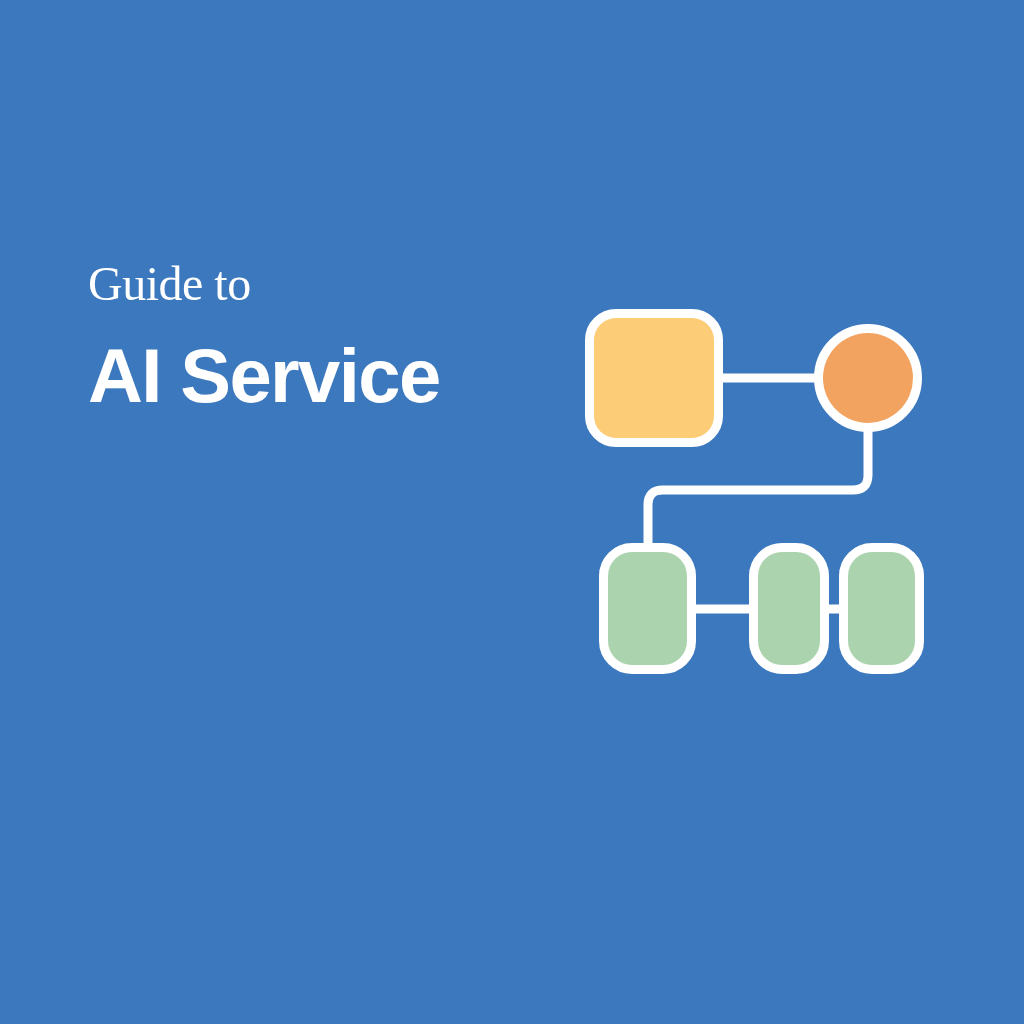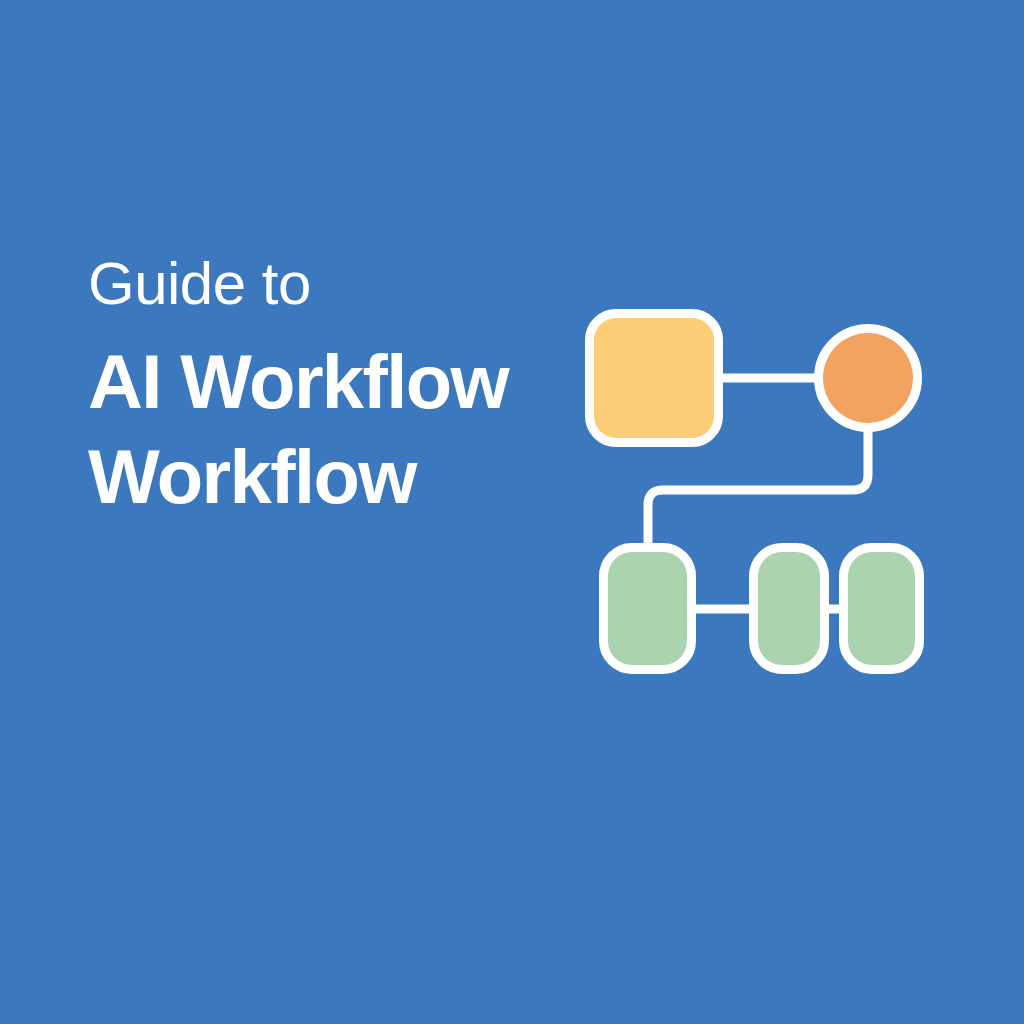--- a/index.html
+++ b/index.html
@@ -22,28 +22,28 @@
   }
 
   
   #text-block {
     position: absolute;
     left: 88px;
     top: 248px;
     width: 560px;
   }
   #eyebrow {
-    font-family: Liberation Sans, sans-serif;
-    font-size: 60px;
+    font-family: Liberation Serif, serif;
+    font-size: 48px;
     line-height: 72px;
     font-weight: 400;
     color: #FFFFFF;
     letter-spacing: -0.5px;
     white-space: nowrap;
-    margin: 0 0 14px 0;
+    margin: 0 0 8px 0;
     padding: 0;
   }
   #headline {
     font-family: "Liberation Sans", sans-serif;
     font-size: 76px;
     line-height: 95px;
     font-weight: 700;
     color: #FFFFFF;
     letter-spacing: -1.6px;
     margin: 0;
@@ -69,22 +69,21 @@
   }
 </style>
 </head>
 <body>
 
 <div id="cover" style="background: rgb(59, 120, 190);">
 
   <div id="text-block">
     <div id="eyebrow" style="color: rgb(255, 255, 255);">Guide to</div>
     <h1 id="headline" style="color: rgb(255, 255, 255);">
-      <span class="headline-line">AI Workflow</span>
-      <span class="headline-line">Workflow</span>
+      <span class="headline-line">AI Service</span>
     </h1>
   </div>
 
   <div id="diagram">
     <svg viewBox="0 0 360 380" xmlns="http://www.w3.org/2000/svg">
 
       <g fill="none" stroke="#FFFFFF" stroke-width="9" stroke-linecap="round" stroke-linejoin="round">
         <path id="conn-1" d="M 139 78 L 248 78"></path>
         <path id="conn-2" d="M 293 123 L 293 175 Q 293 190 278 190 L 88 190 Q 73 190 73 205 L 73 252"></path>
         <path id="conn-3" d="M 112 309 L 183 309"></path>

